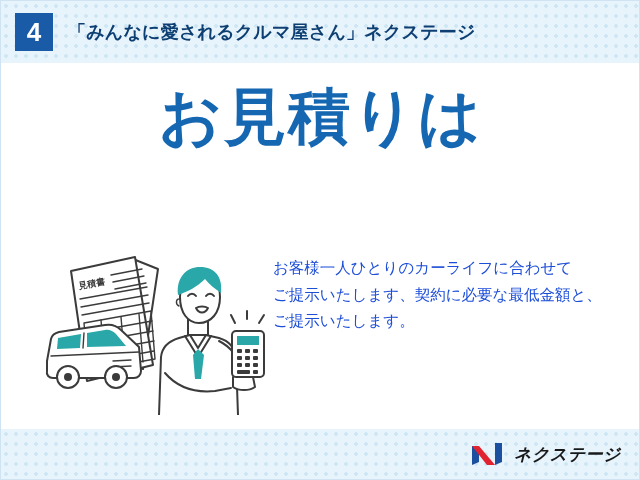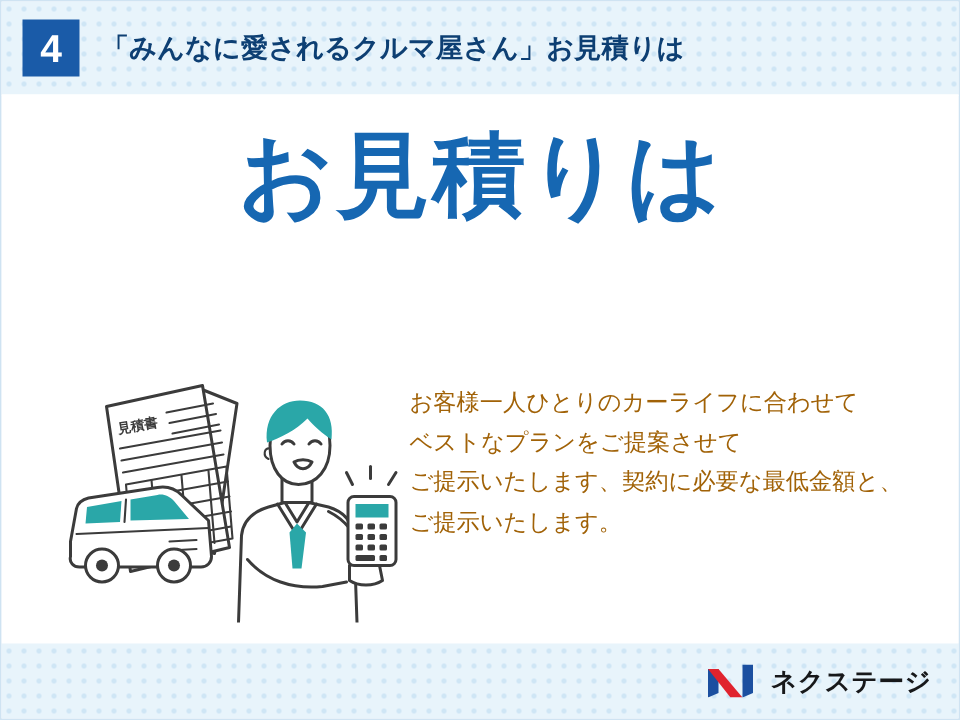--- a/index.html
+++ b/index.html
@@ -109,21 +109,21 @@
     display: block;
     white-space: nowrap;
   }
 
   
   #body-copy {
     position: absolute;
     top: 192px;
     left: 272px;
     width: 350px;
-    color: #a16207;
+    color: #1d4ed8;
     font-size: 15.5px;
     line-height: 1.72;
     font-family: "DejaVu Sans", sans-serif;
   }
   #body-copy .copy-line {
     display: block;
     white-space: nowrap;
   }
 
   
@@ -137,20 +137,21 @@
 
   
   #footer-logo {
     position: absolute;
     right: 18px;
     bottom: 12px;
     height: 26px;
     display: flex;
     align-items: center;
     gap: 12px;
+    font-style: italic;
   }
   #logo-mark {
     width: 30px;
     height: 22px;
     flex: 0 0 auto;
   }
   #logo-wordmark {
     color: #17181a;
     font-size: 17px;
     font-weight: bold;
@@ -161,21 +162,21 @@
 </style>
 </head>
 <body>
 
 <div id="ad-root">
 
   <div id="header-band" class="dot-band"></div>
 
   <div id="header-row">
     <div id="step-badge">4</div>
-    <div id="header-title">「みんなに愛されるクルマ屋さん」お見積りは</div>
+    <div id="header-title">「みんなに愛されるクルマ屋さん」ネクステージ</div>
   </div>
 
   <div id="stage">
 
     <div id="headline">
       <span class="hl-line">お見積りは</span>
     </div>
 
     <div id="illustration">
       <svg viewBox="0 0 238 162" width="238" height="162">
@@ -276,21 +277,20 @@
         <g stroke="#3b3b3b" stroke-width="2" stroke-linecap="round">
           <line x1="200" y1="70" x2="196" y2="62"></line>
           <line x1="212" y1="66" x2="212" y2="58"></line>
           <line x1="224" y1="70" x2="229" y2="62"></line>
         </g>
       </svg>
     </div>
 
     <div id="body-copy">
       <span class="copy-line">お客様一人ひとりのカーライフに合わせて</span>
-      <span class="copy-line">ベストなプランをご提案させて</span>
       <span class="copy-line">ご提示いたします、契約に必要な最低金額と、</span>
       <span class="copy-line">ご提示いたします。</span>
     </div>
 
   </div>
 
   <div id="footer-band" class="dot-band"></div>
 
   <div id="footer-logo">
     <svg id="logo-mark" viewBox="0 0 30 22">

